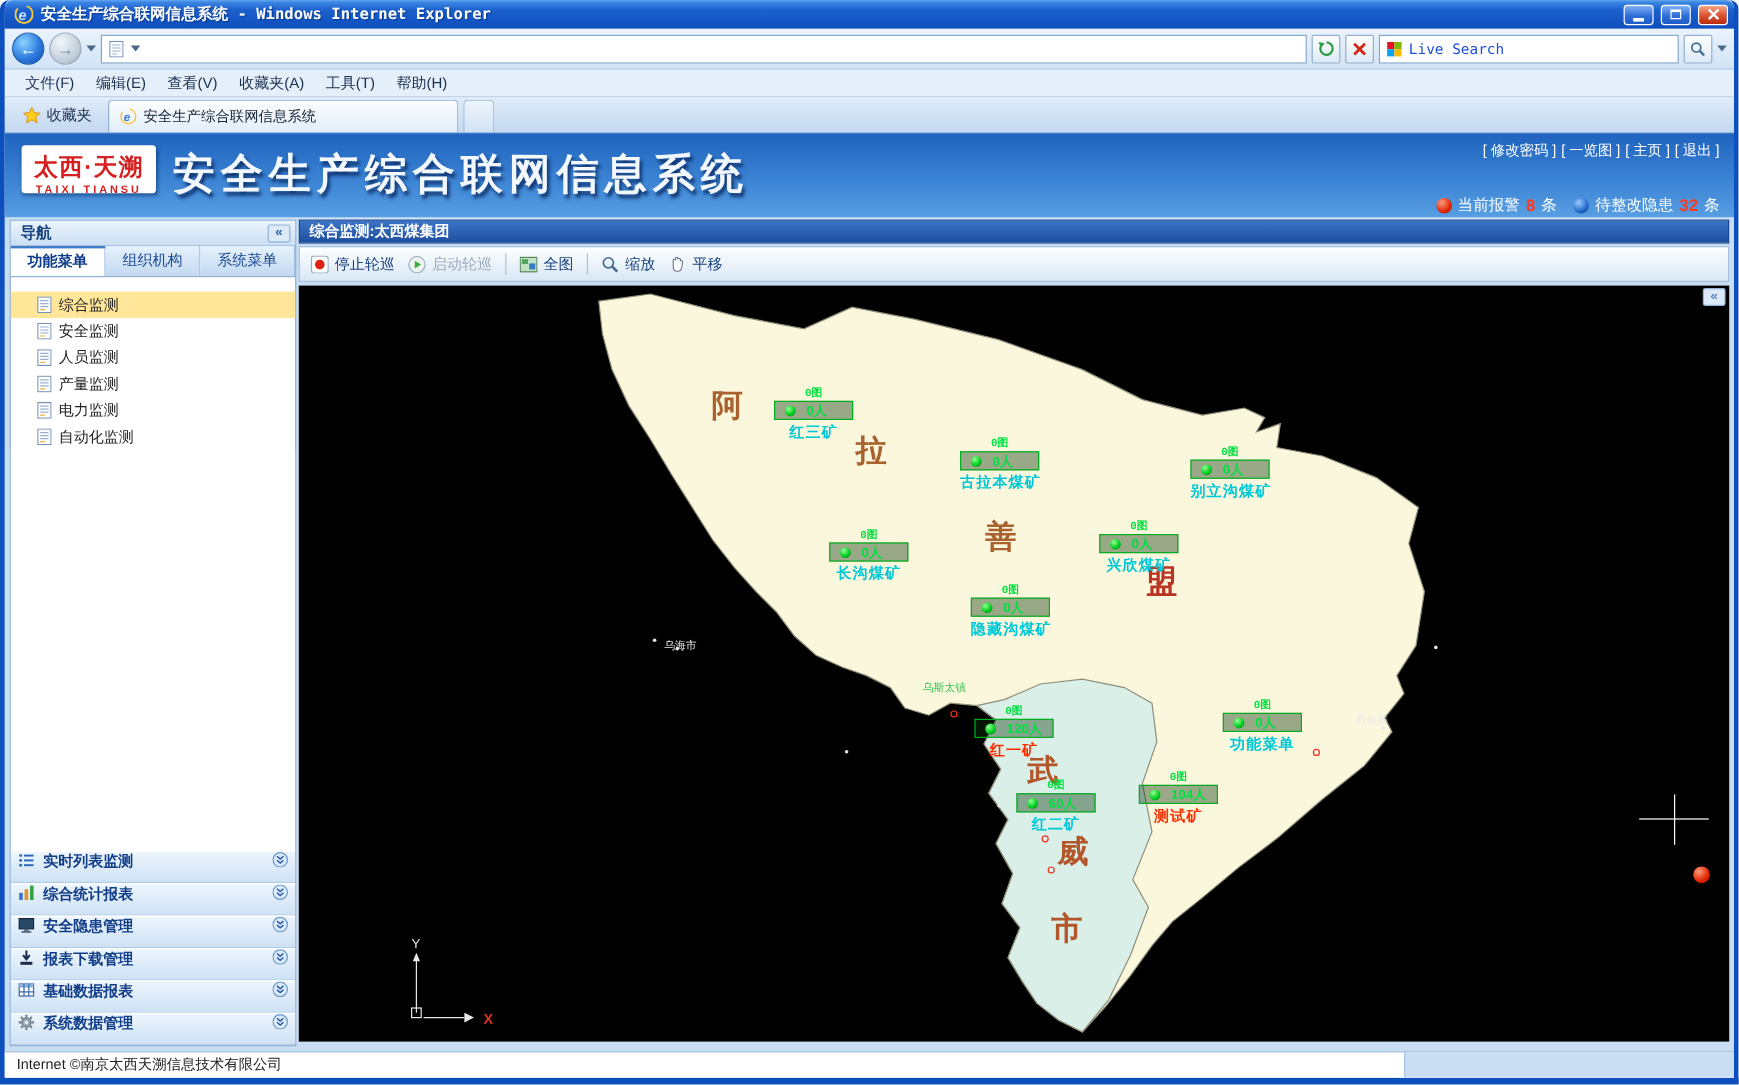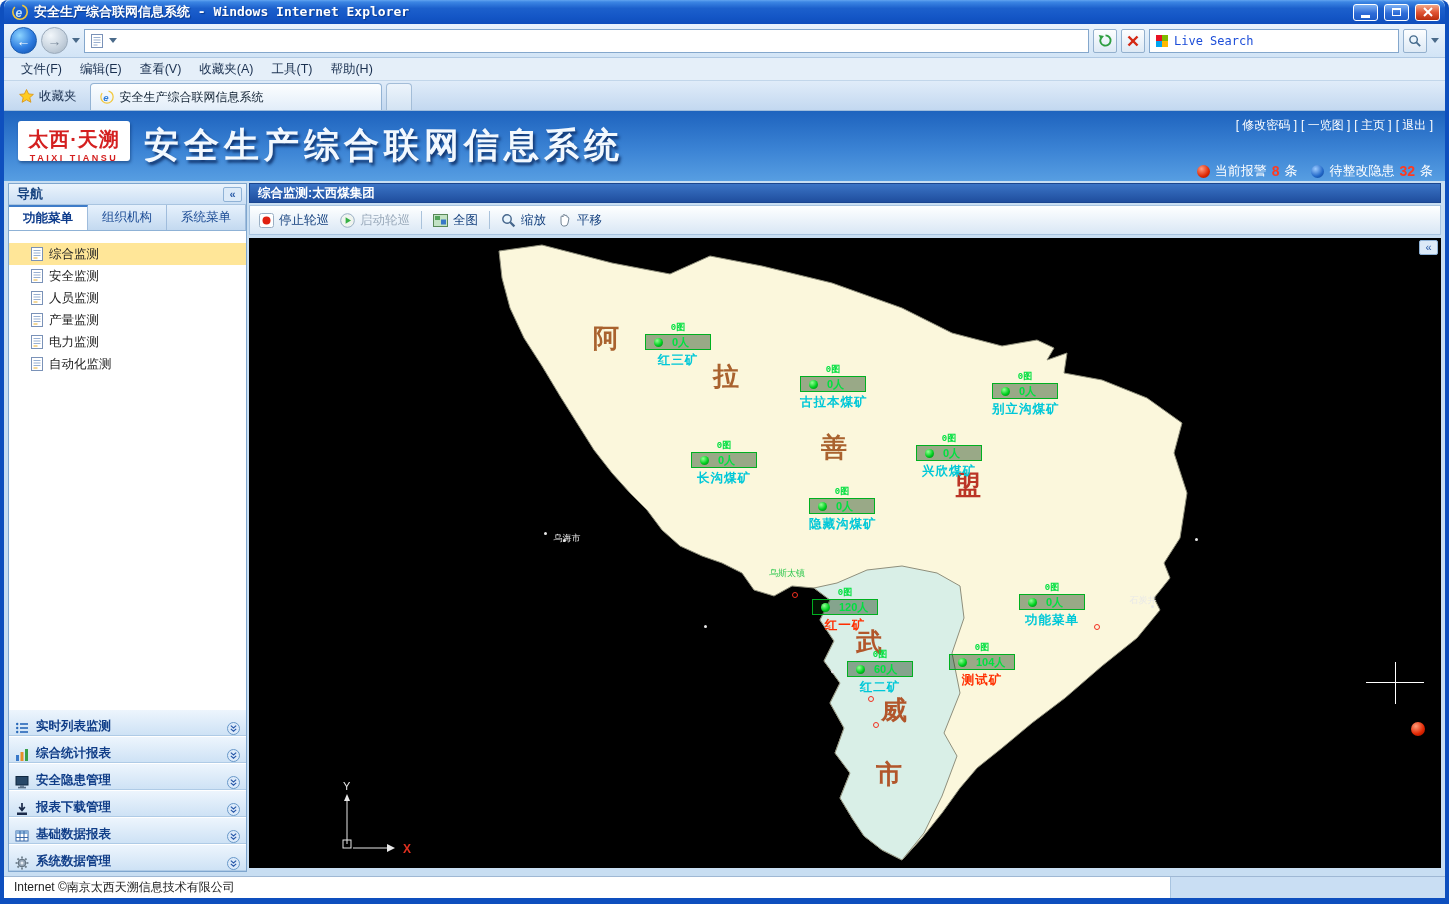--- a/index.html
+++ b/index.html
@@ -96,21 +96,21 @@
   .nav-tab.active { background:#fff; font-weight:bold; color:#0E3C8C; border-top:2px solid #3E7CC8; }
   .section-header { height:23px; flex:none; display:flex; align-items:center; gap:5px; padding:0 5px;
                     background:linear-gradient(#F2F8FE,#D3E5F6); border-bottom:1px solid #B6CEE8;
                     font-weight:bold; font-size:12.5px; color:#113E88; }
   .section-header .chev { margin-left:auto; }
   .menu-list { padding-top:12px; flex:none; }
   .menu-row { height:22px; display:flex; align-items:center; gap:6px; padding-left:22px;
               font-size:12.5px; color:#222; }
   .menu-row.selected { background:#FFE698; }
   .sidebar-spacer { flex:1; background:#fff; }
-  .acc-row { height:27px; flex:none; display:flex; align-items:flex-end; gap:7px; padding:0 6px;
+  .acc-row { height:27px; flex:none; display:flex; align-items:flex-start; gap:7px; padding:0 6px;
              background:linear-gradient(#EDF5FD,#CEE2F5); border-top:1px solid #fff;
              border-bottom:1px solid #AFCBE6; font-weight:bold; font-size:12.5px; color:#113E88; }
   .acc-chev { margin-left:auto; }
 
   .main { flex:1; display:flex; flex-direction:column; min-width:0; }
   .main-header { height:20px; flex:none; display:flex; align-items:center; padding:0 8px;
                  background:linear-gradient(#3B74C6,#1F4E9E); border:1px solid #1A4690;
                  color:#fff; font-weight:bold; font-size:12.5px; }
   .toolbar { height:30px; flex:none; margin-top:2px; display:flex; align-items:center; gap:11px;
              padding:0 9px; background:linear-gradient(#FEFFFF,#D9E7F5); border:1px solid #A8C4E0; }

